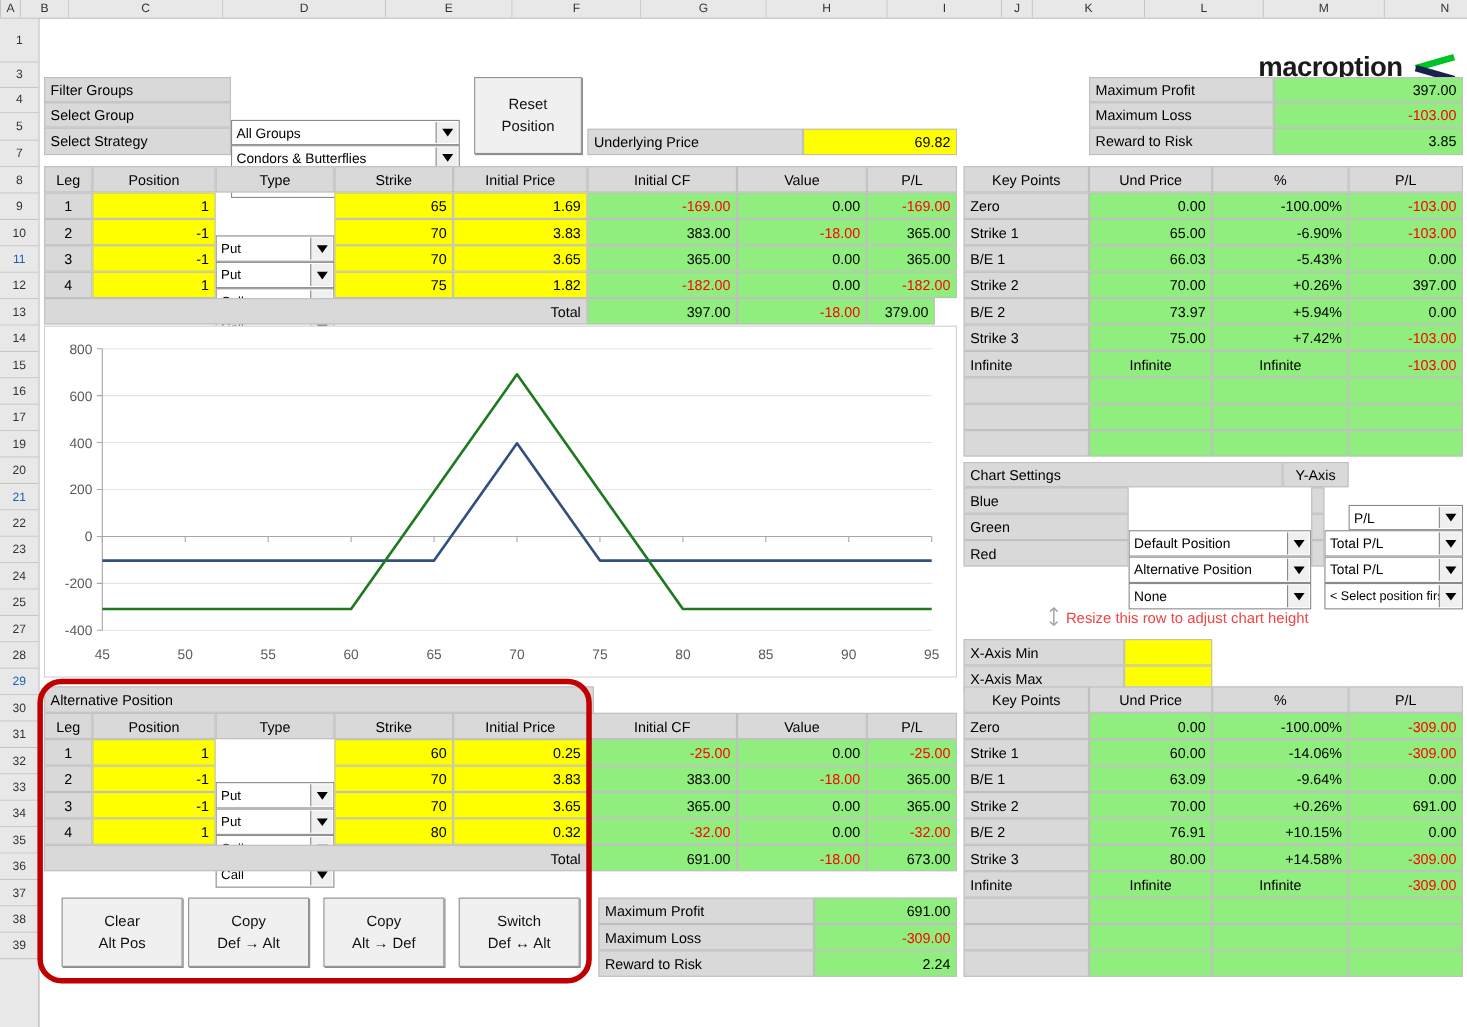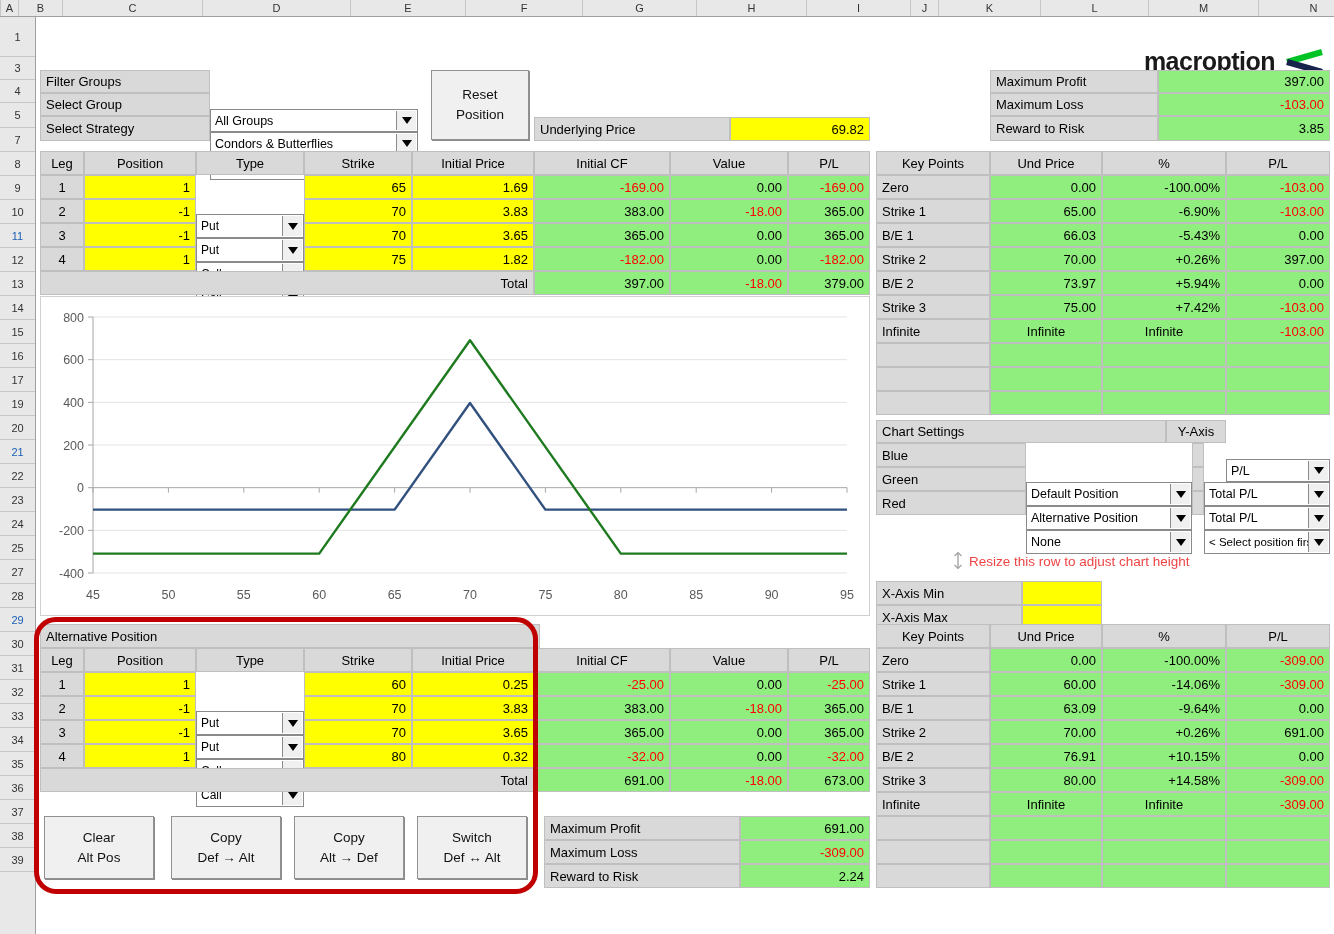--- a/index.html
+++ b/index.html
@@ -290,21 +290,21 @@
           <span class="arrow"></span>
         </div>
         <div class="cell abs yellow" style="left: 268px; top: 230px; width: 108px; height: 24px;">75</div>
         <div class="cell abs yellow" style="left: 376px; top: 230px; width: 122px; height: 24px;">1.82</div>
         <div class="cell abs green neg" style="left: 498px; top: 230px; width: 136px; height: 24px;">-182.00</div>
         <div class="cell abs green" style="left: 634px; top: 230px; width: 118px; height: 24px;">0.00</div>
         <div class="cell abs green neg" style="left: 752px; top: 230px; width: 82px; height: 24px;">-182.00</div>
         <div class="cell lblr abs" style="left: 4px; top: 254px; width: 494px; height: 24px;">Total</div>
         <div class="cell abs green" style="left: 498px; top: 254px; width: 136px; height: 24px;">397.00</div>
         <div class="cell abs green neg" style="left: 634px; top: 254px; width: 118px; height: 24px;">-18.00</div>
-        <div class="cell abs green" style="left: 752px; top: 254px; width: 82px; height: 24px; text-align: center;">379.00</div>
+        <div class="cell abs green" style="left: 752px; top: 254px; width: 62px; height: 24px; text-align: center;">379.00</div>
       </div>
 
     <div id="kp-def">
         <div class="cell lblc abs" style="left: 840px; top: 134px; width: 114px; height: 24px;">Key Points</div>
         <div class="cell lblc abs" style="left: 954px; top: 134px; width: 112px; height: 24px;">Und Price</div>
         <div class="cell lblc abs" style="left: 1066px; top: 134px; width: 124px; height: 24px;">%</div>
         <div class="cell lblc abs" style="left: 1190px; top: 134px; width: 104px; height: 24px;">P/L</div>
         <div class="cell abs lbl" style="left: 840px; top: 158px; width: 114px; height: 24px;">Zero</div>
         <div class="cell abs green" style="left: 954px; top: 158px; width: 112px; height: 24px;">0.00</div>
         <div class="cell abs green" style="left: 1066px; top: 158px; width: 124px; height: 24px;">-100.00%</div>
@@ -503,21 +503,21 @@
         <div class="cell abs green neg" style="left: 498px; top: 727px; width: 136px; height: 24px;">-32.00</div>
         <div class="cell abs green" style="left: 634px; top: 727px; width: 118px; height: 24px;">0.00</div>
         <div class="cell abs green neg" style="left: 752px; top: 727px; width: 82px; height: 24px;">-32.00</div>
         <div class="cell lblr abs" style="left: 4px; top: 751px; width: 494px; height: 24px;">Total</div>
         <div class="cell abs green" style="left: 498px; top: 751px; width: 136px; height: 24px;">691.00</div>
         <div class="cell abs green neg" style="left: 634px; top: 751px; width: 118px; height: 24px;">-18.00</div>
         <div class="cell abs green" style="left: 752px; top: 751px; width: 82px; height: 24px;">673.00</div>
       </div>
 
     <div id="alt-buttons">
-        <div class="btn" style="left: 8px; top: 799px; width: 110px; height: 63px; text-align: center;">
+        <div class="btn" style="left: 20px; top: 799px; width: 110px; height: 63px; text-align: center;">
           <span>Clear</span>
           <span>Alt Pos</span>
         </div>
         <div class="btn" style="left: 135px; top: 799px; width: 110px; height: 63px;">
           <span>Copy</span>
           <span>Def → Alt</span>
         </div>
         <div class="btn" style="left: 258px; top: 799px; width: 110px; height: 63px;">
           <span>Copy</span>
           <span>Alt → Def</span>

